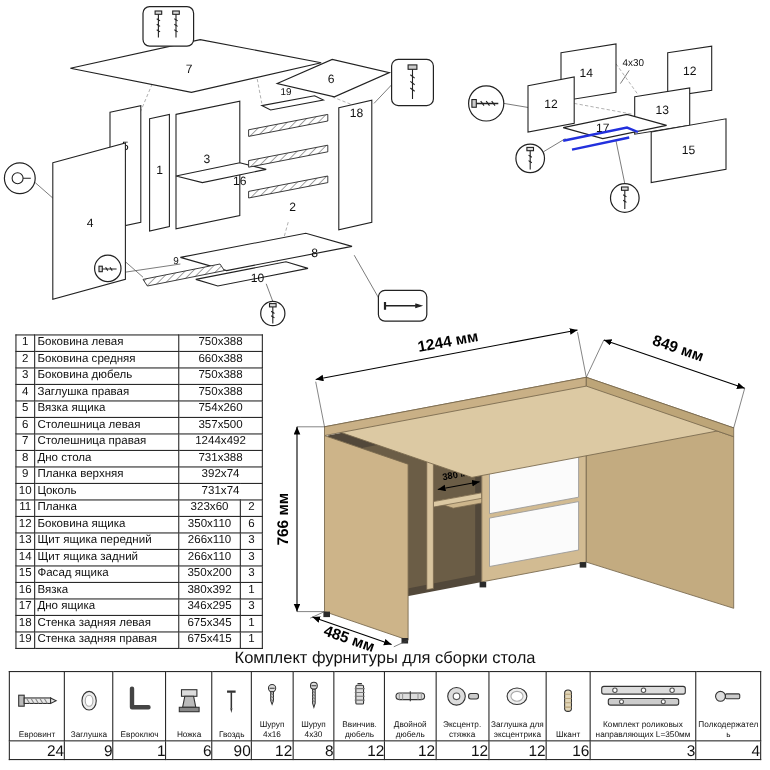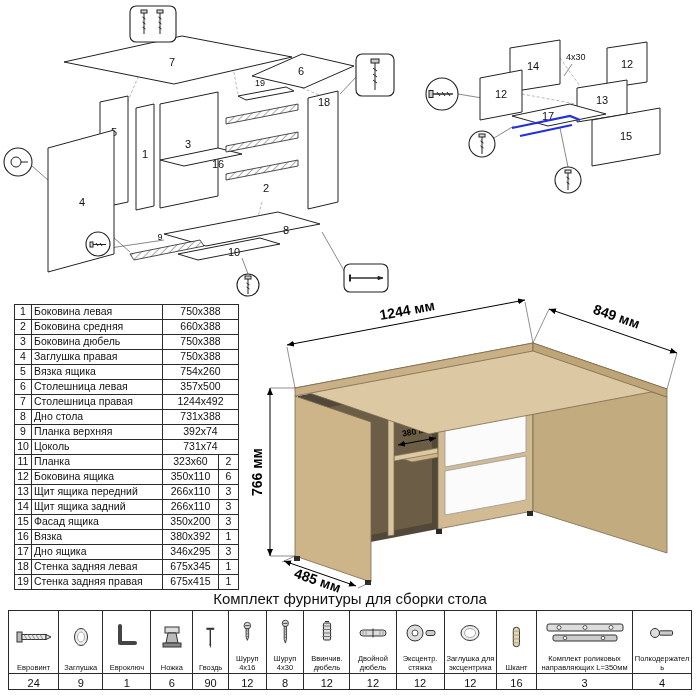--- a/index.html
+++ b/index.html
@@ -17,21 +17,21 @@
   
   #hw-title{left:0;right:0;top:590px;text-align:center;
             font-family:Liberation Sans, sans-serif;font-size:15px;}
   #hw-table{left:8px;top:610px;}
   table.hw{border-collapse:collapse;table-layout:fixed;width:684px;}
   table.hw td{border:1px solid #2a2a2a;padding:0;vertical-align:bottom;}
   .hw-cell{display:flex;flex-direction:column;height:62px;}
   .hw-icon{flex:1;display:flex;align-items:center;justify-content:center;}
   .hw-name{font-size:7.5px;line-height:1.12;text-align:center;padding:0 1px 1px 1px;
            word-wrap:break-word;white-space:normal;}
-  td.hw-qty{height:15px;text-align:center;font-size:11px;vertical-align:middle;}
+  td.hw-qty{height:15px;text-align:right;font-size:14px;vertical-align:middle;}
 
   
   svg text{font-family:"Liberation Sans",sans-serif;fill:#111;}
   .lbl{font-size:11px;}
   .lbl-s{font-size:9px;}
   .dim{font-size:14px;font-weight:bold;fill:#000;}
   .dim-s{font-size:8.5px;font-weight:bold;fill:#000;}
   .panel{fill:#ffffff;stroke:#222;stroke-width:1;}
   .rail{fill:url(#hatch);stroke:#222;stroke-width:0.8;}
   .callout{fill:#fff;stroke:#222;stroke-width:1.1;}

